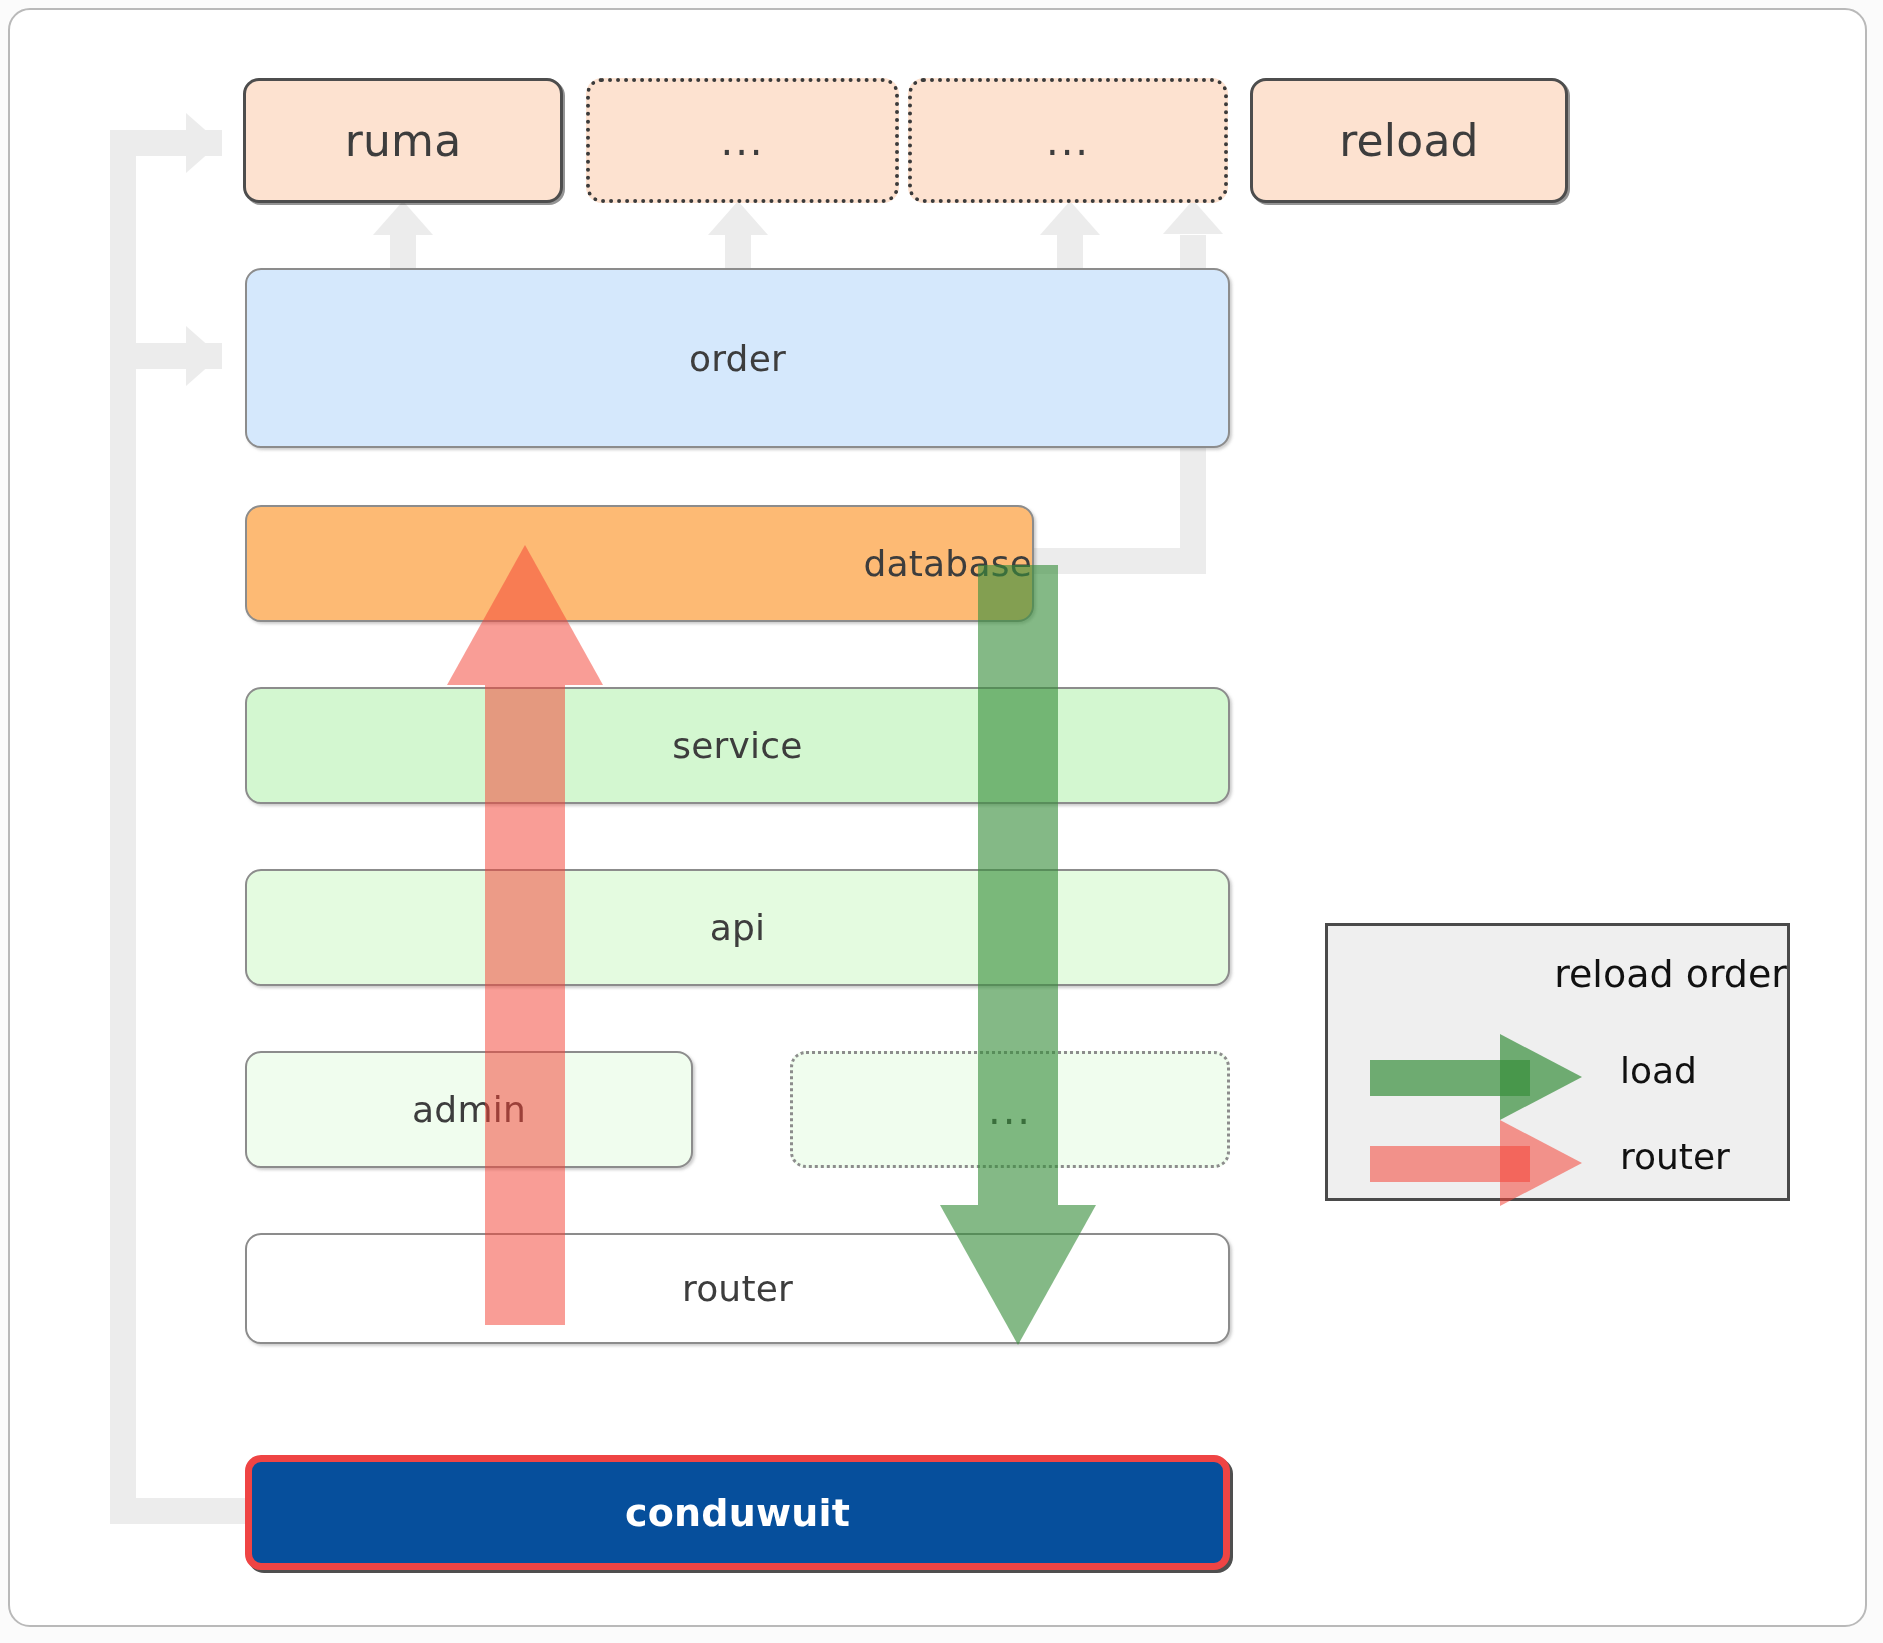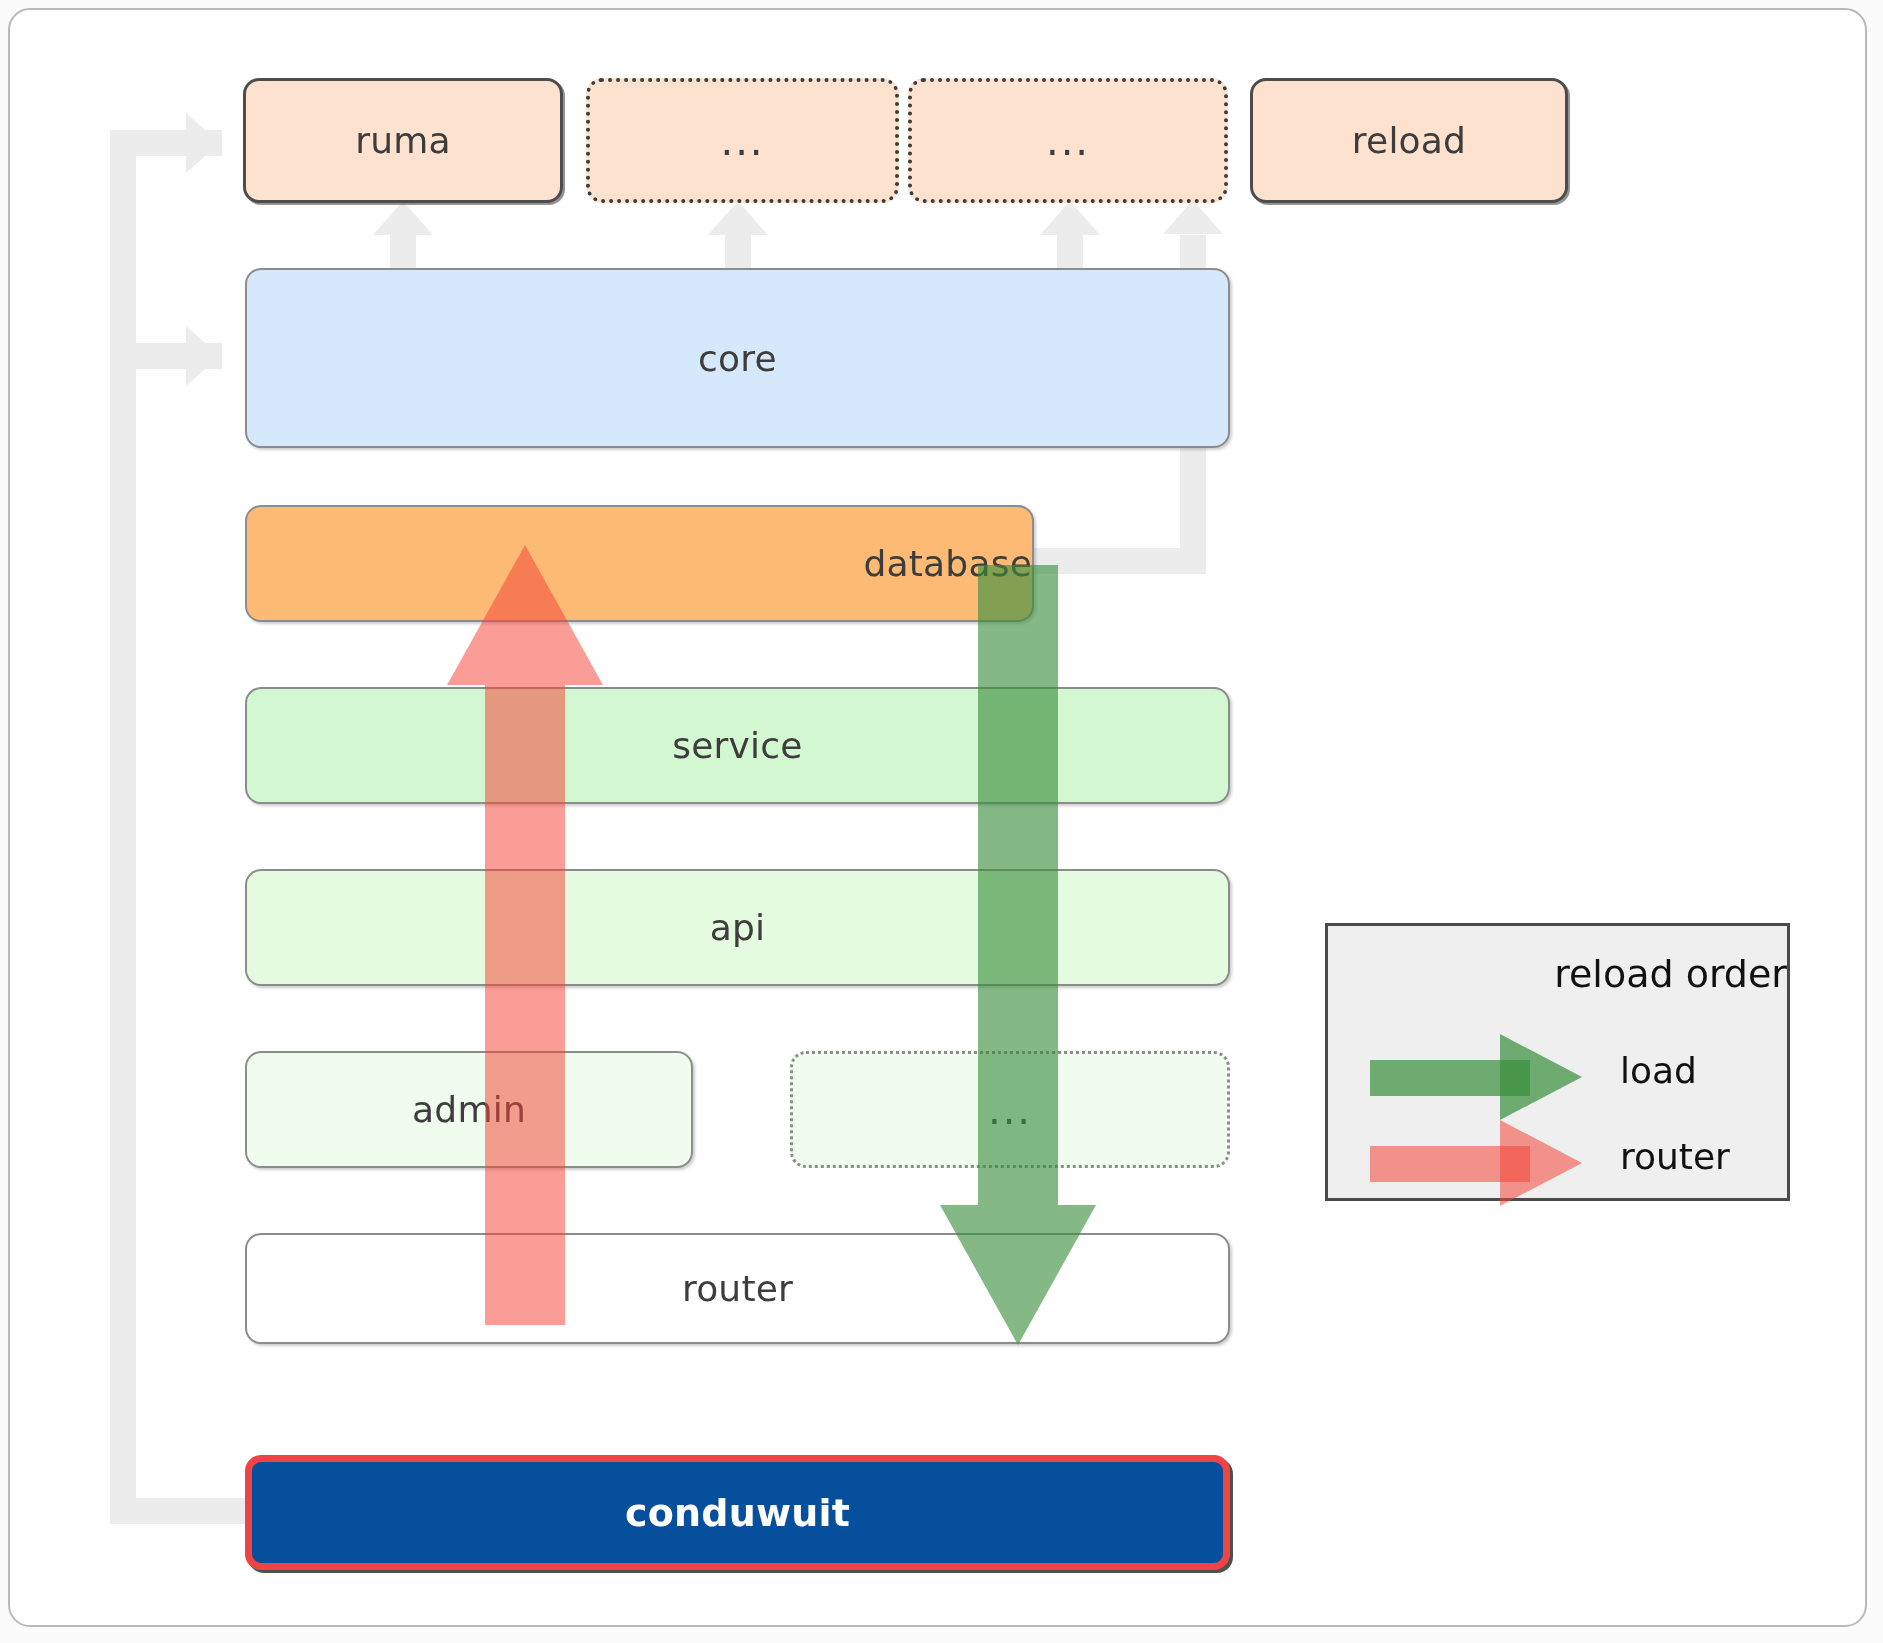--- a/index.html
+++ b/index.html
@@ -31,21 +31,21 @@
   
   .dep{
     background:#fde2d0;border:3px solid #4d4d4d;
     box-shadow:2px 2px 0 rgba(60,60,60,.55);
     border-radius:16px;
   }
   .dep.dotted{
     border:4px dotted #3b3b3b;
     box-shadow:none;
   }
-  .dep .lbl{font-size:36px;}
+  .dep .lbl{font-size:44px;}
   .dep.dots .lbl{font-size:40px;letter-spacing:2px;line-height:.4;}
 
   
   .layer{
     border:2px solid #8c8c8c;border-radius:16px;
     box-shadow:2px 2px 3px rgba(130,130,130,.40);
   }
   .layer.dotted{border:3px dotted #8c8c8c;box-shadow:none;}
   .layer .lbl{font-size:36px;}
 
@@ -145,21 +145,21 @@
 
   <div class="nbox dep dotted dots" style="left:908px;top:78px;width:320px;height:125px;">
     <span class="lbl">...</span>
   </div>
 
   <div class="nbox dep" style="left:1250px;top:78px;width:318px;height:125px;">
     <span class="lbl">reload</span>
   </div>
 
   <div class="nbox layer" style="left:245px;top:268px;width:985px;height:180px;background:#d5e8fc;">
-    <span class="lbl">core</span>
+    <span class="lbl">order</span>
   </div>
 
   <div class="nbox layer" style="left:245px;top:505px;width:789px;height:117px;background:#fdba74;justify-content:flex-end;">
     <span class="lbl">database</span>
   </div>
 
   <div class="nbox layer" style="left:245px;top:687px;width:985px;height:117px;background:#d3f7d0;">
     <span class="lbl">service</span>
   </div>
 

